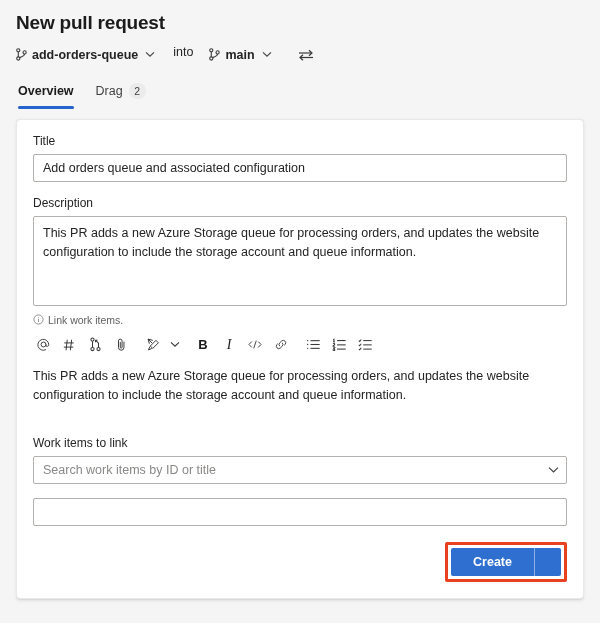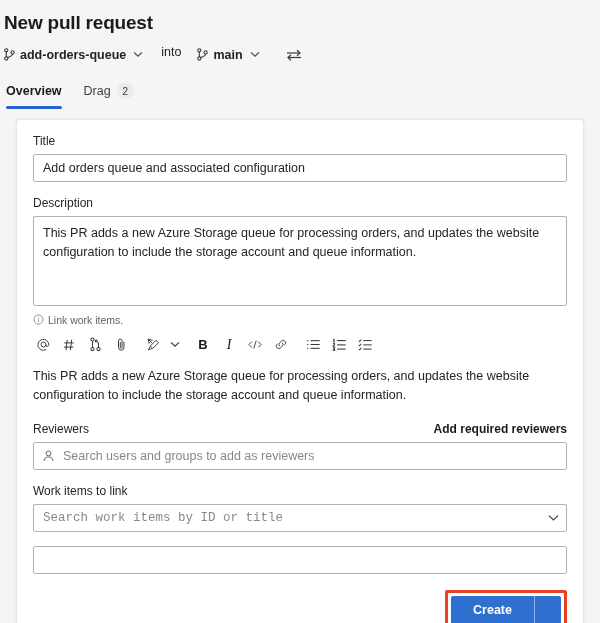--- a/index.html
+++ b/index.html
@@ -8,21 +8,21 @@
     width: 600px;
     height: 623px;
     background: #f5f5f5;
     font-family: "Liberation Sans", sans-serif;
     font-size: 12px;
     color: #242424;
     overflow: hidden;
   }
 
   
-  .page-header { padding: 12px 16px 0 4px; }
+  .page-header { padding: 12px 16px 0 16px; }
   .page-title {
     font-size: 19px;
     font-weight: bold;
     color: #1b1b1b;
     letter-spacing: -0.2px;
     margin: 0 0 10px 0;
     line-height: 1.2;
   }
 
   .branch-row {
@@ -488,42 +488,27 @@
         <path d="M0.9 11.3 L1.8 12.2 L3.5 10.1"></path>
         <path d="M5.6 2.3 L14.6 2.3"></path>
           <path d="M5.6 6.9 L14.6 6.9"></path>
           <path d="M5.6 11.4 L14.6 11.4"></path>
       </svg>
     </span>
   </div>
 
   <div class="preview-text">This PR adds a new Azure Storage queue for processing orders, and updates the website configuration to include the storage account and queue information.</div>
 
-  <div class="field">
-    <div class="label-row">
-      <span class="field-label" style="margin:0">Reviewers</span>
-      <span class="req-reviewers-link">Add required reviewers</span>
-    </div>
-    <div class="input-with-icon">
-      <span class="lead-icon">
-        <svg width="13" height="13" viewBox="0 0 14 14" fill="none" stroke="#605e5c" stroke-width="1.05">
-          <circle cx="7" cy="4.2" r="2.6"></circle>
-          <path d="M2.2 12.4 C2.2 9.4 4.4 8 7 8 C9.6 8 11.8 9.4 11.8 12.4"></path>
-        </svg>
-      </span>
-      <input class="text-input" type="text" placeholder="Search users and groups to add as reviewers" style="">
-    </div>
-  </div>
 
   <div class="block-gap"></div>
 
   <div class="field">
     <span class="field-label">Work items to link</span>
     <div class="input-with-icon">
-      <input class="text-input" type="text" style="padding-left: 9px; padding-right: 15px; font-family: Liberation Mono, monospace;" placeholder="Search work items by ID or title">
+      <input class="text-input" type="text" style="padding-left: 9px; padding-right: 15px;" placeholder="Search work items by ID or title">
       <span class="trail-chev">
         <svg width="11" height="8" viewBox="0 0 11 8" fill="none" stroke="#424242" stroke-width="1.2">
             <path d="M1 1.6 L5.5 6 L10 1.6"></path>
           </svg>
       </span>
     </div>
   </div>
 
   <div class="block-gap"></div>
 

